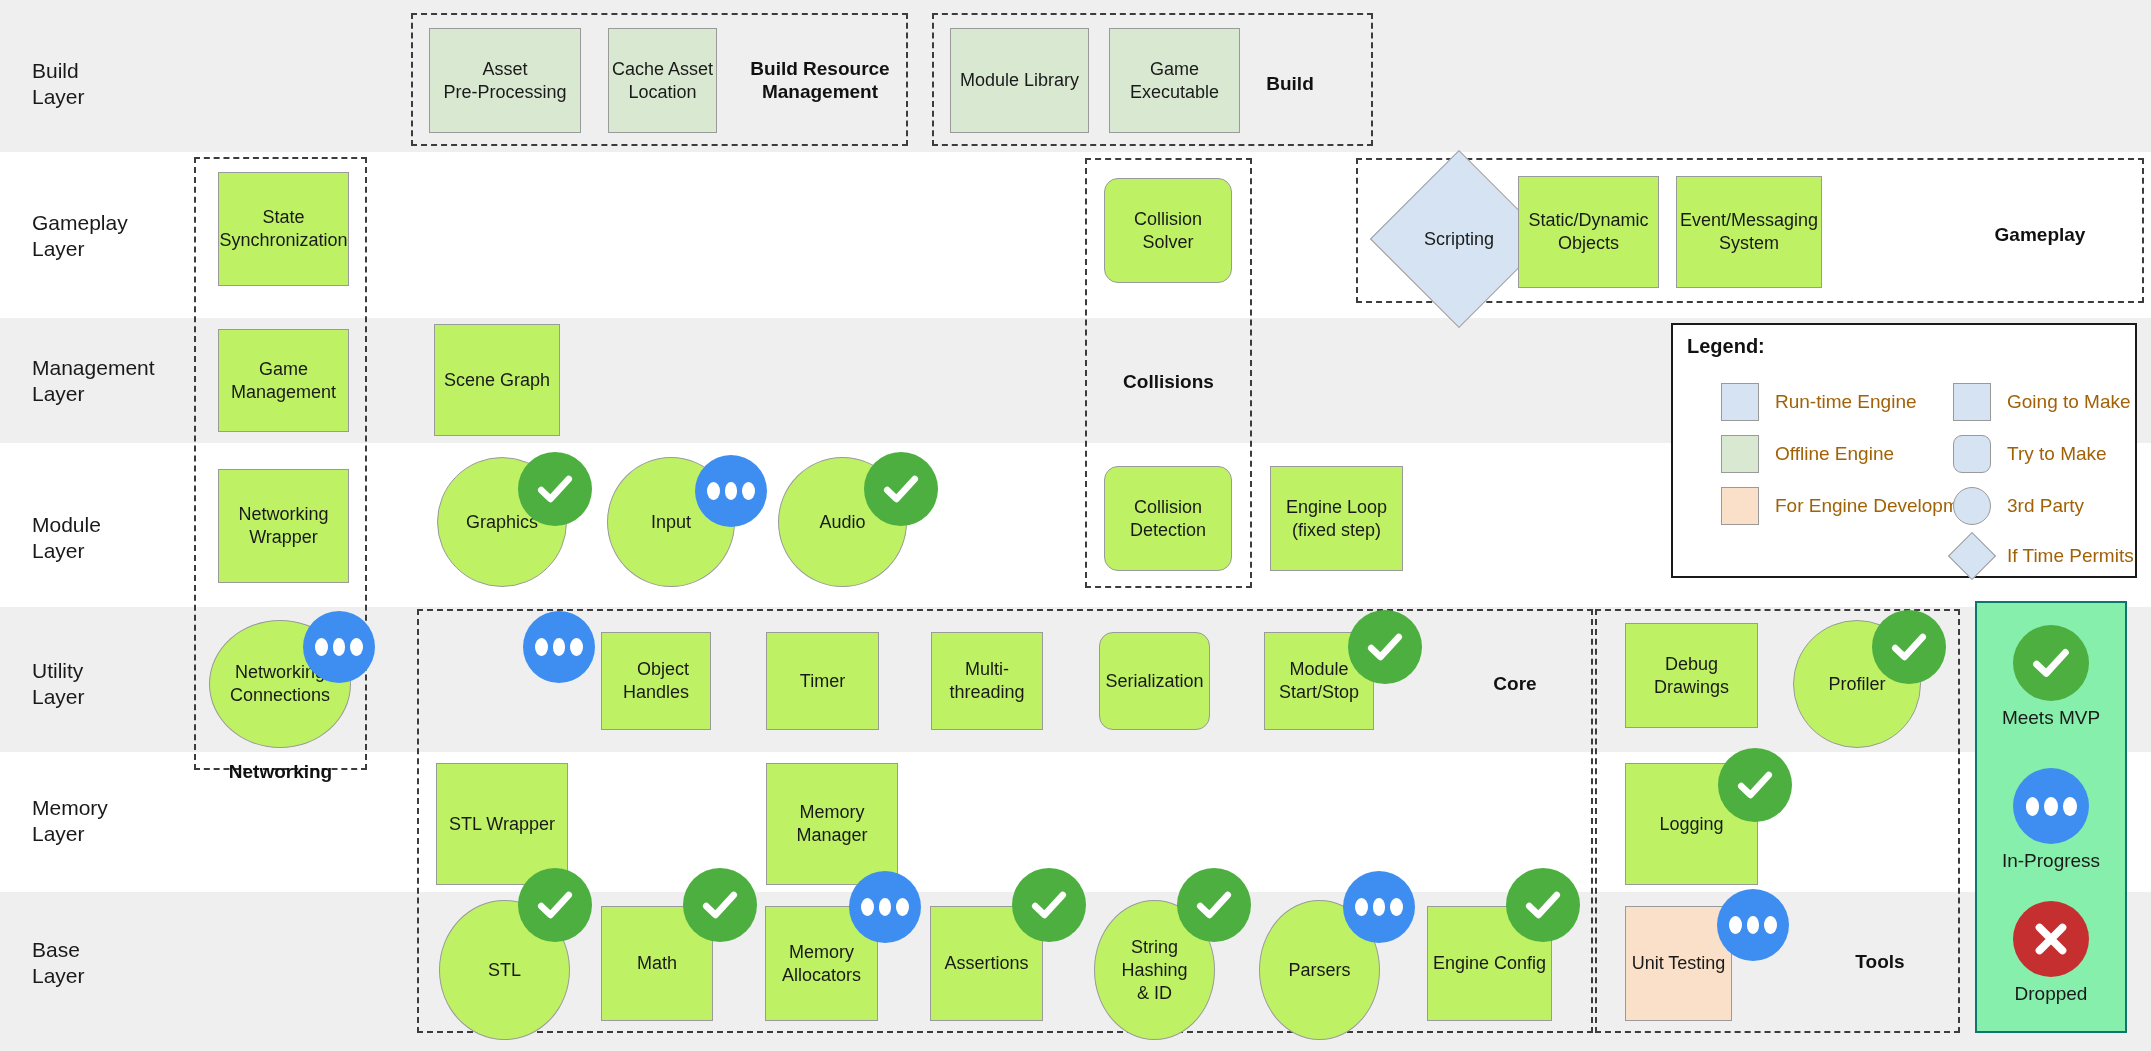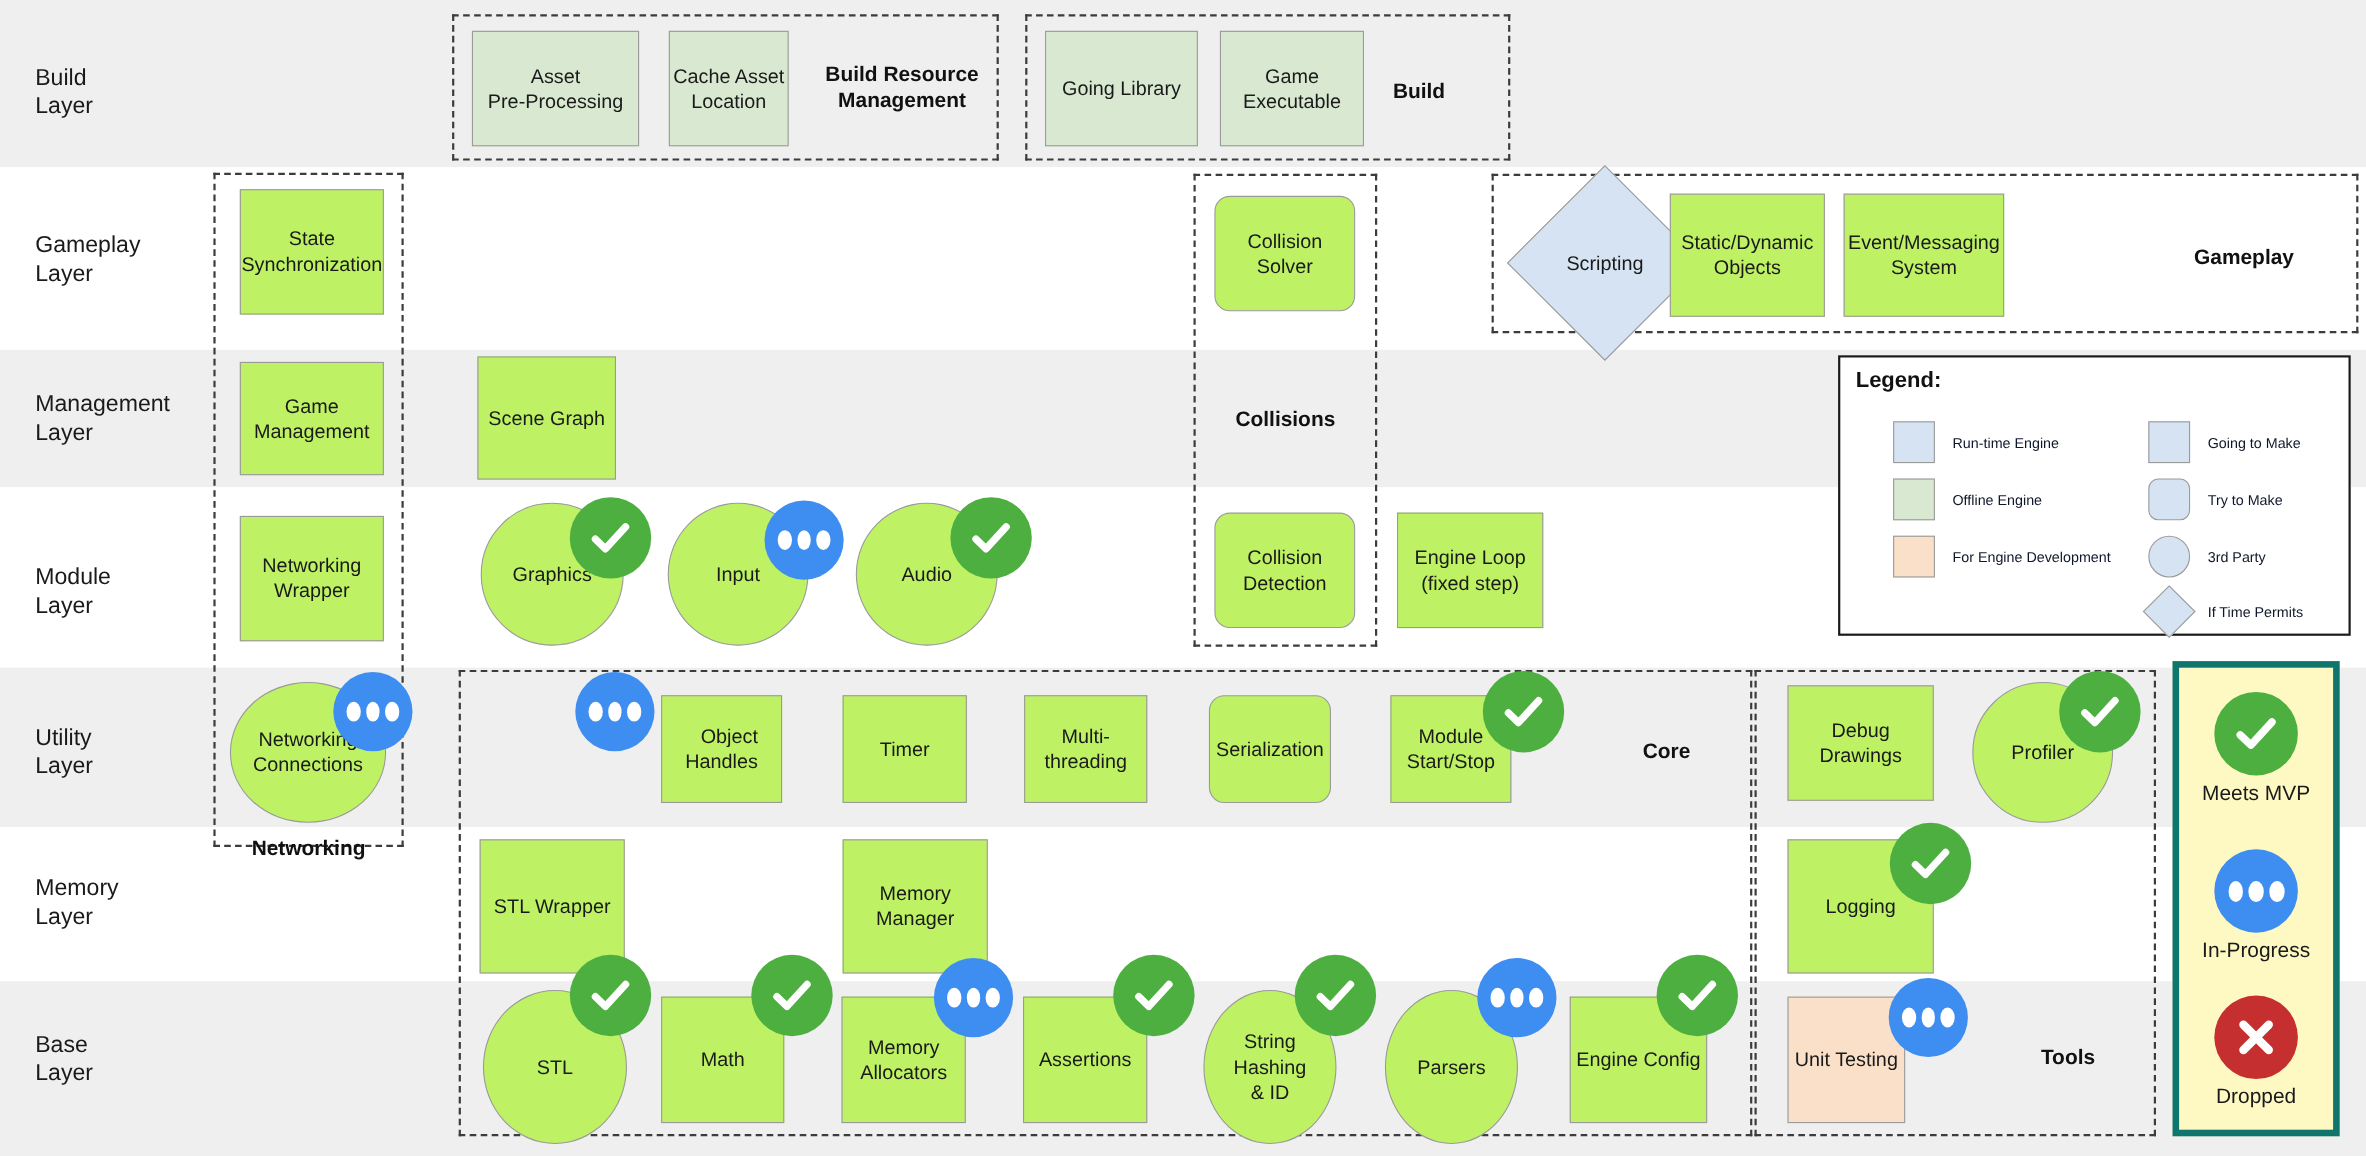--- a/index.html
+++ b/index.html
@@ -93,28 +93,28 @@
   }
   .legend-swatch.blue { background: #d6e3f2; }
   .legend-swatch.green { background: #d9e8d1; }
   .legend-swatch.peach { background: #fae0c8; }
   .legend-swatch.rounded { border-radius: 9px; }
   .legend-swatch.circle { border-radius: 50%; }
   .legend-swatch.diamond {
     width: 34px; height: 34px; transform: rotate(45deg); margin: 2px;
   }
   .legend-text {
-    margin-left: 16px; font-size: 13px; color: #0f172a; white-space: nowrap;
+    margin-left: 16px; font-size: 19px; color: #a16207; white-space: nowrap;
   }
 
   
   .status-box {
     position: absolute;
-    background: #fef9c3;
-    border: 6px solid #0f766e;
+    background: #86efac;
+    border: 2px solid #0f766e;
   }
   .status-item {
     position: absolute; width: 100%;
     display: flex; flex-direction: column; align-items: center;
   }
   .status-label {
     margin-top: 6px; font-size: 19px; color: #1a1a1a; white-space: nowrap;
   }
 </style>
 </head>
@@ -164,21 +164,21 @@
   <div class="group" style="left:417px;top:609px;width:1176px;height:424px;"></div>
   <div class="group-label" style="left:1455px;top:672px;width:120px;">Core</div>
 
   <div class="group" style="left:1595px;top:609px;width:365px;height:424px;"></div>
   <div class="group-label" style="left:1820px;top:950px;width:120px;">Tools</div>
 
   <div class="node blue green" style="left:429px;top:28px;width:152px;height:105px;background:#d9e8d1;">Asset
 Pre-Processing</div>
   <div class="node green" style="left:608px;top:28px;width:109px;height:105px;">Cache Asset
 Location</div>
-  <div class="node green" style="left:950px;top:28px;width:139px;height:105px;">Going Library</div>
+  <div class="node green" style="left:950px;top:28px;width:139px;height:105px;">Module Library</div>
   <div class="node green" style="left:1109px;top:28px;width:131px;height:105px;">Game
 Executable</div>
 
   <div class="node blue" style="left:218px;top:172px;width:131px;height:114px;">State
 Synchronization</div>
 
   <div class="node blue rounded" style="left:1104px;top:178px;width:128px;height:105px;">Collision
 Solver</div>
 
   <div class="node diamond" style="left:1396px;top:176px;width:126px;height:126px;">

